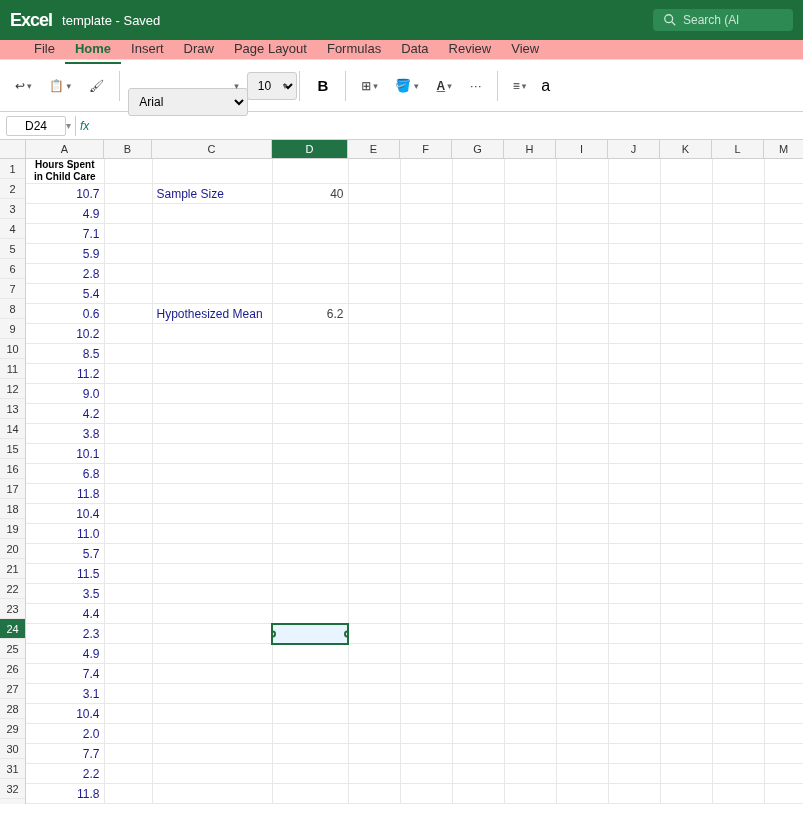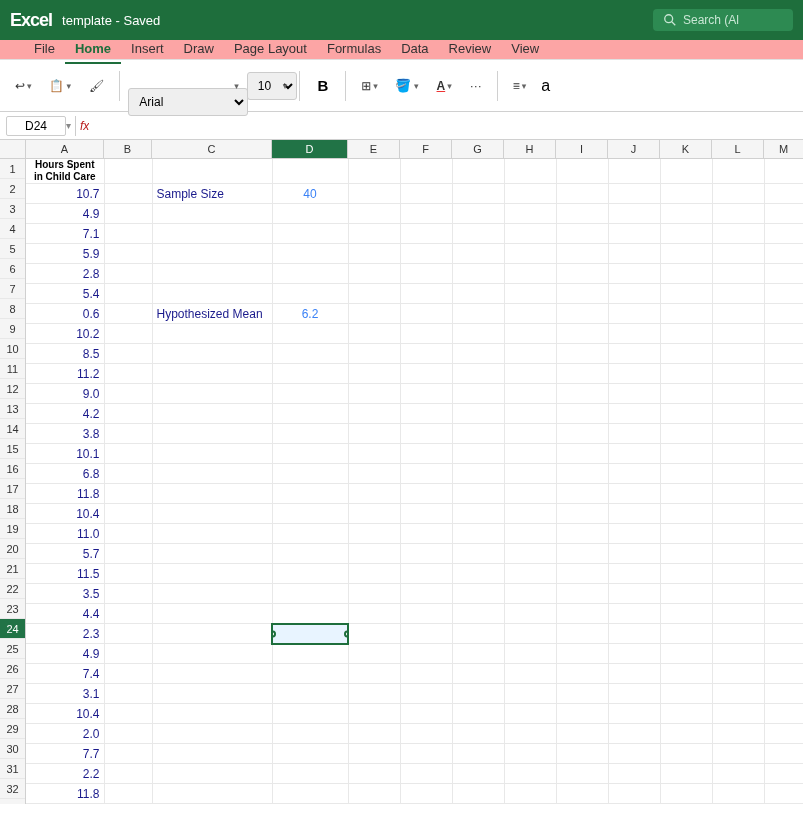--- a/index.html
+++ b/index.html
@@ -50,21 +50,21 @@
     .chevron { font-size: 9px; color: #666; }
 
     
     #formula-bar {
       display: flex; align-items: center; height: 28px; border-bottom: 1px solid #d0d0d0;
       background: #fff; padding: 0 6px; 
     }
     #cell-ref { width: 60px; border: 1px solid #ccc; border-radius: 2px; padding: 2px 4px; font-size: 12px; text-align: center; }
     #formula-chevron { color: #888; font-size: 10px; cursor: pointer; }
     #formula-divider { width: 1px; height: 20px; background: #ccc; margin: 0 4px; }
-    #fx-label { color: #b91c1c; font-size: 12px; font-style: italic; }
+    #fx-label { color: #0f766e; font-size: 12px; font-style: italic; }
     #formula-input { flex: 1; border: none; outline: none; font-size: 12px; padding: 2px 4px; }
 
     
     #spreadsheet { display: flex; flex-direction: column; background: #fff; overflow: hidden; }
     .col-header {
       text-align: center; font-size: 11px; color: #333; border-right: 1px solid #d0d0d0;
       padding: 3px 0; font-weight: 500; background: #f5f5f5; user-select: none;
     }
     .col-header.selected { background: #217346; color: #fff; }
 
@@ -82,21 +82,21 @@
     td {
       height: 20px; border-right: 1px solid #e8e8e8; border-bottom: 1px solid #e8e8e8;
       font-size: 12px; padding: 0 4px; white-space: nowrap; overflow: hidden;
       text-overflow: ellipsis; vertical-align: middle; background: #fff; color: #000;
     }
     td.num-cell { text-align: right; color: #1a1a8c; }
     td.selected-cell {
       background: #e8f4ff; border: 2px solid #1e6e3c !important; outline: none;
     }
     td.label-cell { color: #1a1a8c; font-size: 12px; }
-    td.result-cell { text-align: center; color: #3b82f6; }
+    td.result-cell { text-align: right; color: #404040; }
 
     
     .col-a { width: 78px; min-width: 78px; }
     .col-b { width: 48px; min-width: 48px; }
     .col-c { width: 120px; min-width: 120px; }
     .col-d { width: 76px; min-width: 76px; }
     .col-e { width: 52px; min-width: 52px; }
     .col-f { width: 52px; min-width: 52px; }
     .col-g { width: 52px; min-width: 52px; }
     .col-h { width: 52px; min-width: 52px; }

